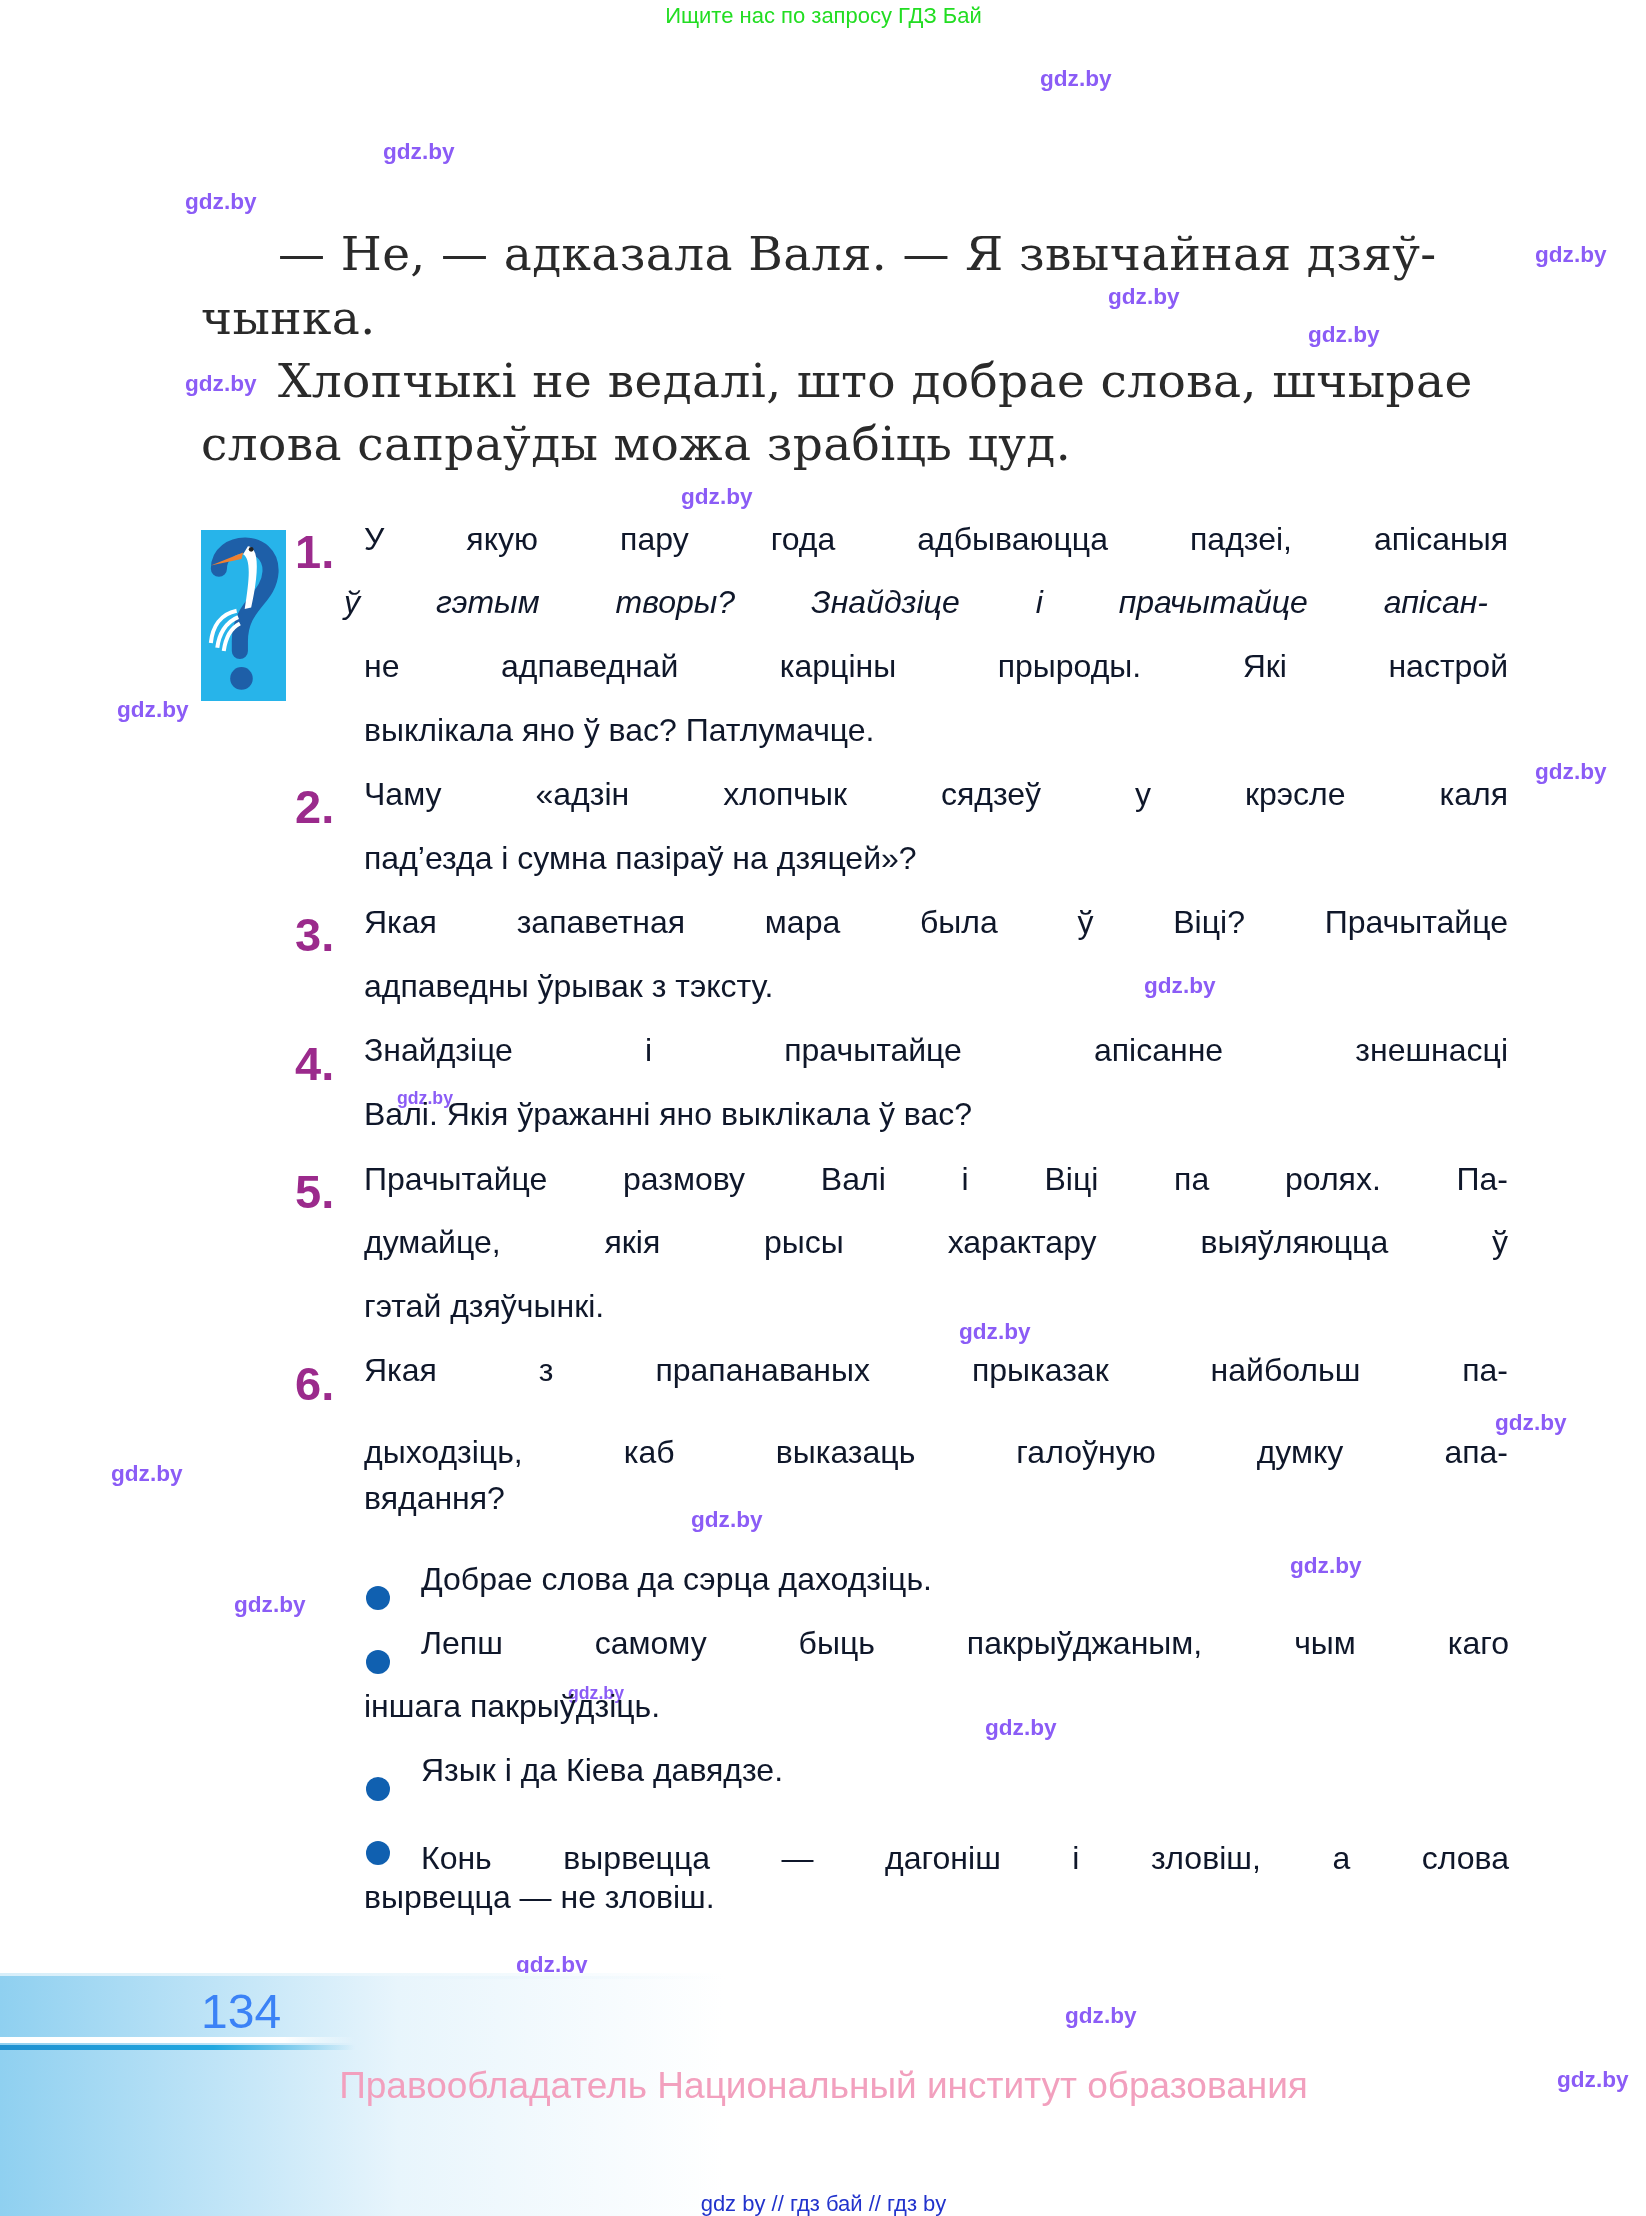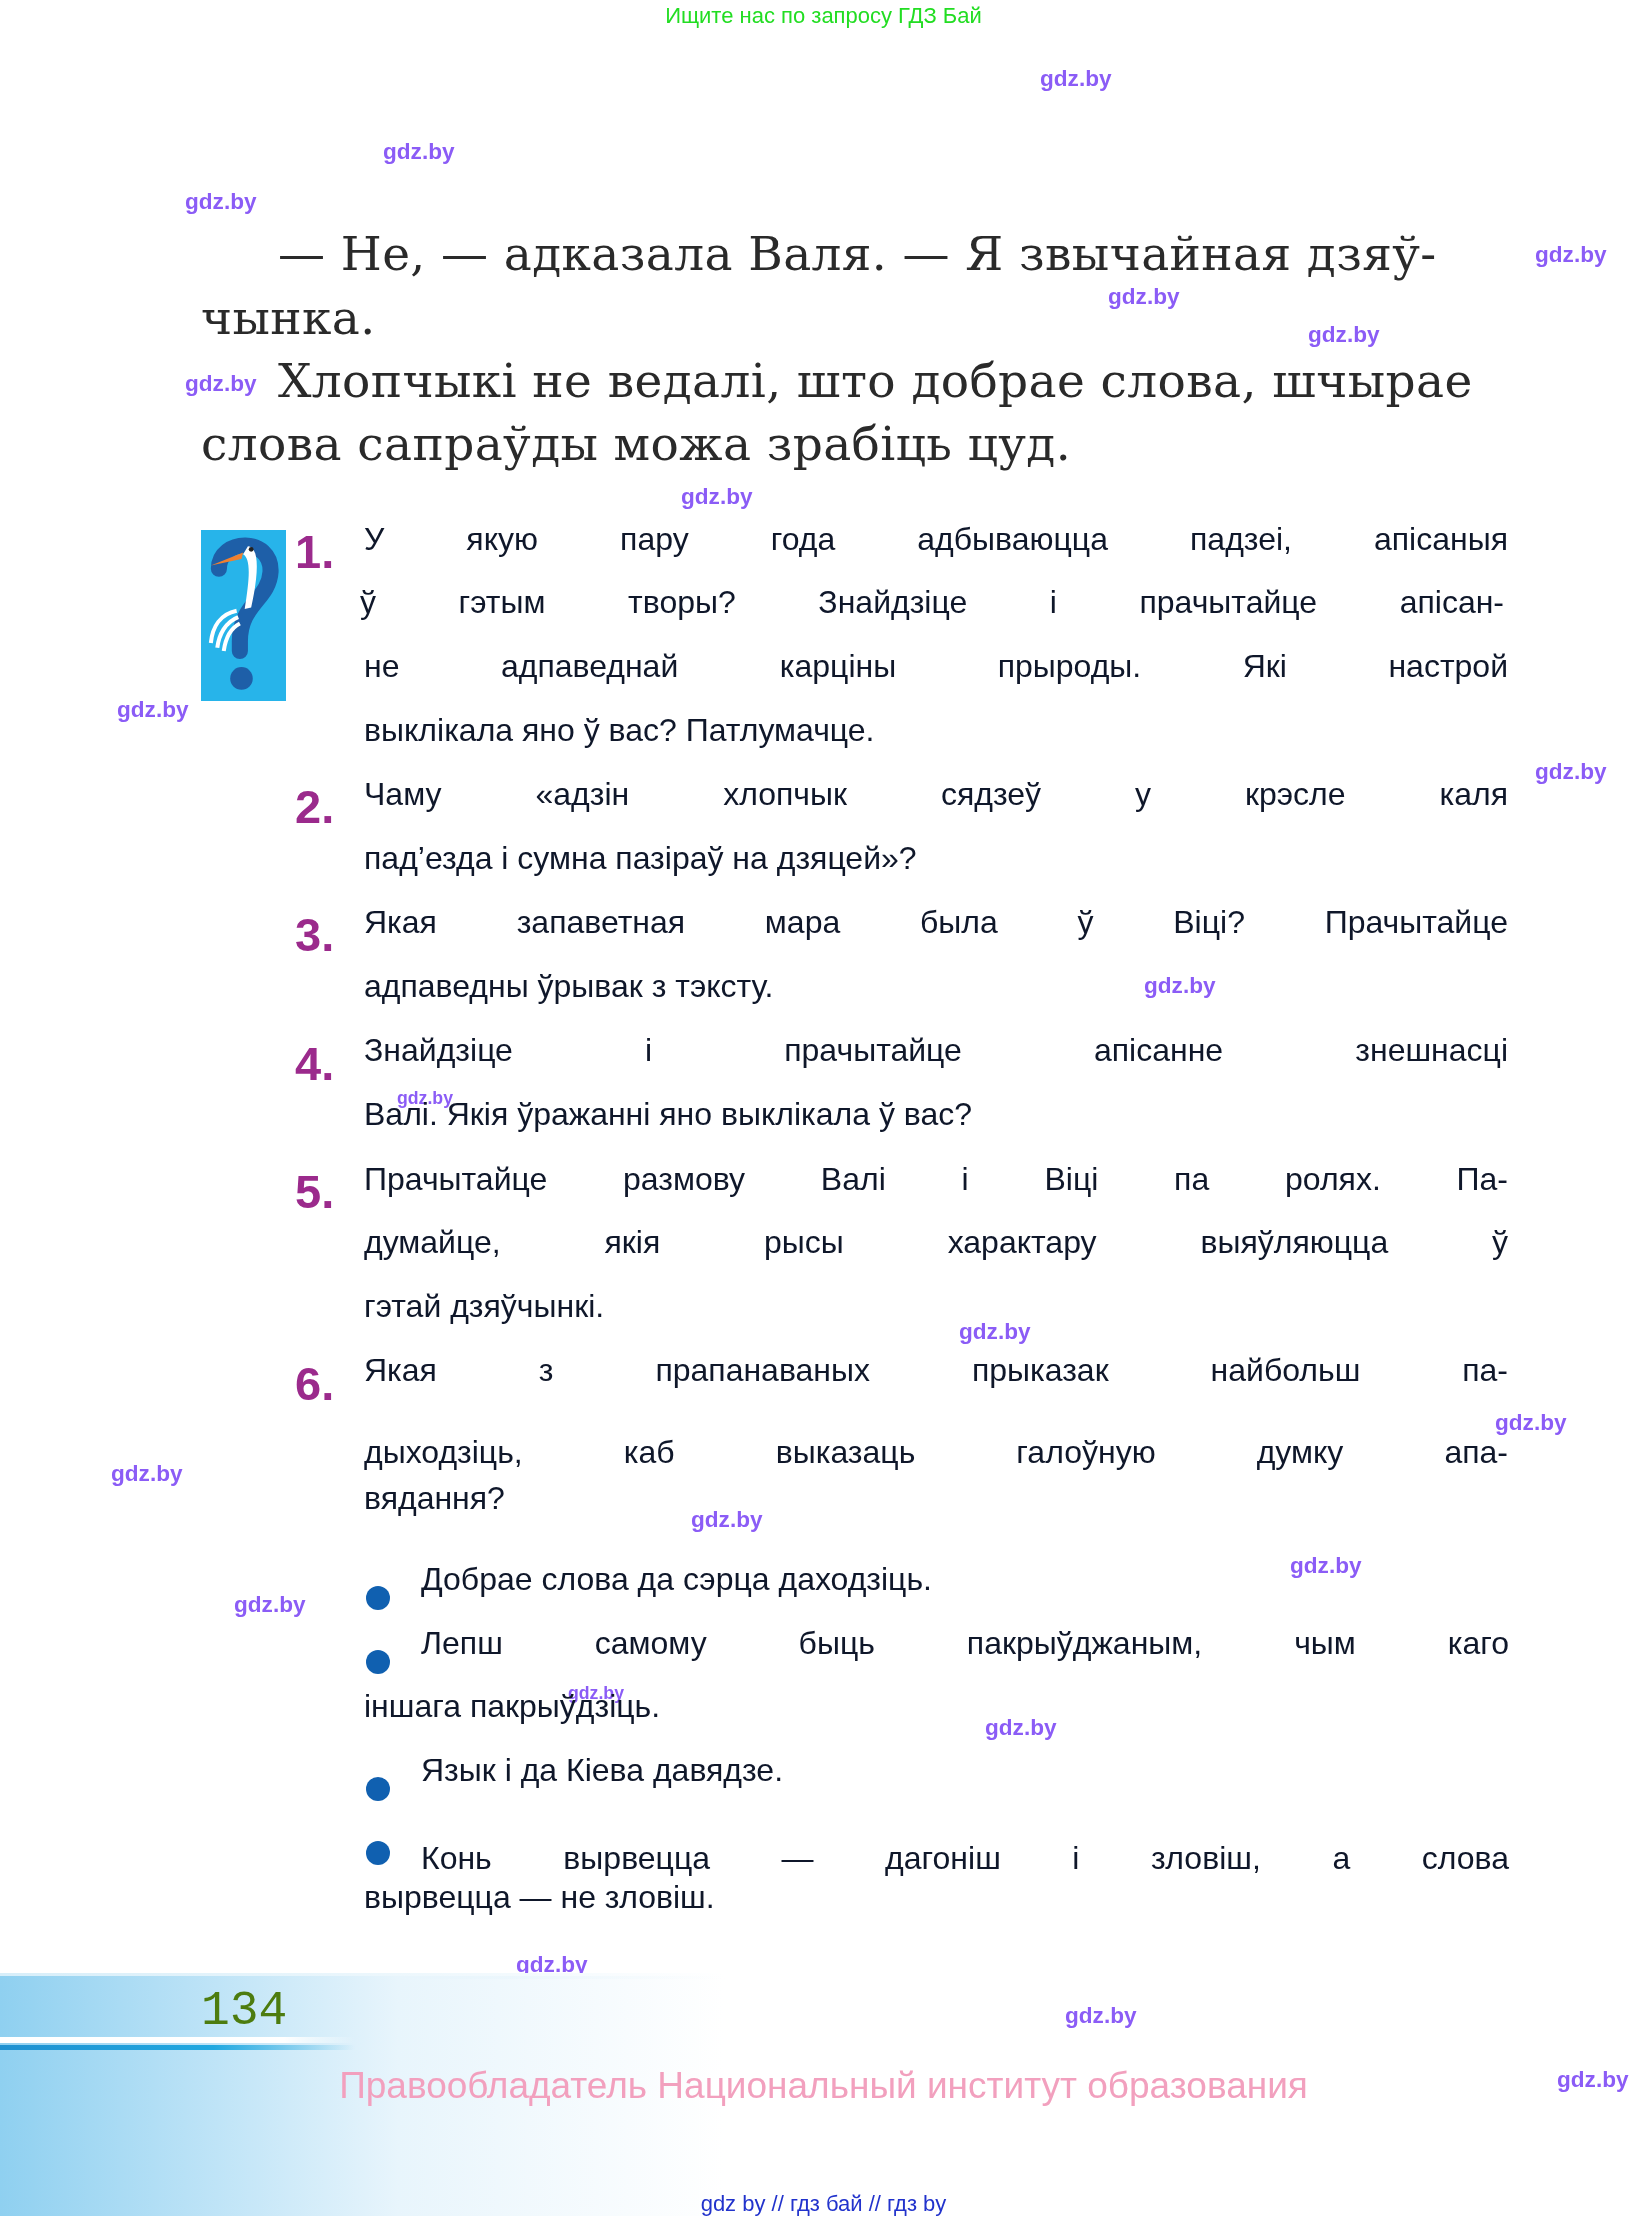--- a/index.html
+++ b/index.html
@@ -10,21 +10,21 @@
   .serif-line { font-family:"DejaVu Serif", "Liberation Serif", serif; font-size:47px; color:#2a2a2a; white-space:nowrap; letter-spacing:0.4px; }
   .q-num { font-family:"Liberation Sans", sans-serif; font-weight:bold; font-size:47px; color:#9b2a8c; }
   .q-line { font-family:"Liberation Sans", sans-serif; font-size:32px; color:#0f172a; white-space:nowrap; }
   .justify { text-align:justify; text-align-last:justify; width:1144px; }
   .bullet { width:24px; height:24px; border-radius:50%; background:#1060b0; }
   .footer-band { left:0; top:1976px; width:725px; height:242px;
     background:linear-gradient(to right, #8fd0f0 0%, #bfe4f7 30%, #e8f5fc 55%, rgba(255,255,255,0) 100%); }
   .footer-band-top { left:0; top:1973px; width:725px; height:6.4px; background:linear-gradient(to right,#d7eef9,#ffffff); }
   .rule-white { left:0; top:2037px; width:355px; height:6.4px; background:linear-gradient(to right,#ffffff 80%, rgba(255,255,255,0)); }
   .rule-blue { left:0; top:2045px; width:355px; height:4.8px; background:linear-gradient(to right,#1e90d0 0%, #20a8e0 60%, rgba(32,168,224,0) 100%); }
-  .page-num { font-family:Liberation Mono, monospace; font-size:48px; color:#4d7c0f; }
+  .page-num { font-family:Liberation Sans, sans-serif; font-size:48px; color:#3b82f6; }
   .rights { left:0; width:1647px; text-align:center; font-family:"Liberation Sans", sans-serif; font-size:37px; color:#f2a0be; }
   .bottom-links { left:0; width:1647px; text-align:center; font-family:"Liberation Sans", sans-serif; font-size:22px; color:#2233cc; }
   .qicon { left:201px; top:530px; width:85px; height:171px; background:#27b4ea; }
 </style>
 </head>
 <body>
 
 <div class="abs top-banner">Ищите нас по запросу ГДЗ Бай</div>
 
 <div class="abs wm" style="left:1040px;top:66px;">gdz.by</div>
@@ -63,21 +63,21 @@
     <circle cx="50" cy="184" r="14" fill="#1e5fa8"></circle>
     <path d="M58 20 C74 22, 70 60, 62 96 L54 98 C60 60, 62 36, 52 30 Z" fill="#ffffff"></path>
     <path d="M52 28 L12 44 L50 36 Z" fill="#f08030"></path>
     <circle cx="62" cy="24" r="3" fill="#222"></circle>
     <path d="M44 100 C24 104, 14 120, 12 140 M46 108 C30 114, 22 130, 20 146 M48 116 C36 122, 30 136, 28 150" stroke="#ffffff" stroke-width="5" fill="none"></path>
   </svg>
 </div>
 
 <div class="abs q-num" style="left:295px;top:524px;">1.</div>
 <div class="abs q-line justify" style="left:364px;top:521px;">У якую пару года адбываюцца падзеі, апісаныя</div>
-<div class="abs q-line justify" style="left:360px;top:584px;">ў гэтым творы? Знайдзіце і прачытайце апісан-</div>
+<div class="abs q-line justify" style="left:344px;top:584px;font-style:italic;">ў гэтым творы? Знайдзіце і прачытайце апісан-</div>
 <div class="abs q-line justify" style="left:364px;top:648px;">не адпаведнай карціны прыроды. Які настрой</div>
 <div class="abs q-line" style="left:364px;top:712px;">выклікала яно ў вас? Патлумачце.</div>
 
 <div class="abs q-num" style="left:295px;top:779px;">2.</div>
 <div class="abs q-line justify" style="left:364px;top:776px;">Чаму «адзін хлопчык сядзеў у крэсле каля</div>
 <div class="abs q-line" style="left:364px;top:840px;">пад’езда і сумна пазіраў на дзяцей»?</div>
 
 <div class="abs q-num" style="left:295px;top:907px;">3.</div>
 <div class="abs q-line justify" style="left:364px;top:904px;">Якая запаветная мара была ў Віці? Прачытайце</div>
 <div class="abs q-line" style="left:364px;top:968px;">адпаведны ўрывак з тэксту.</div>

